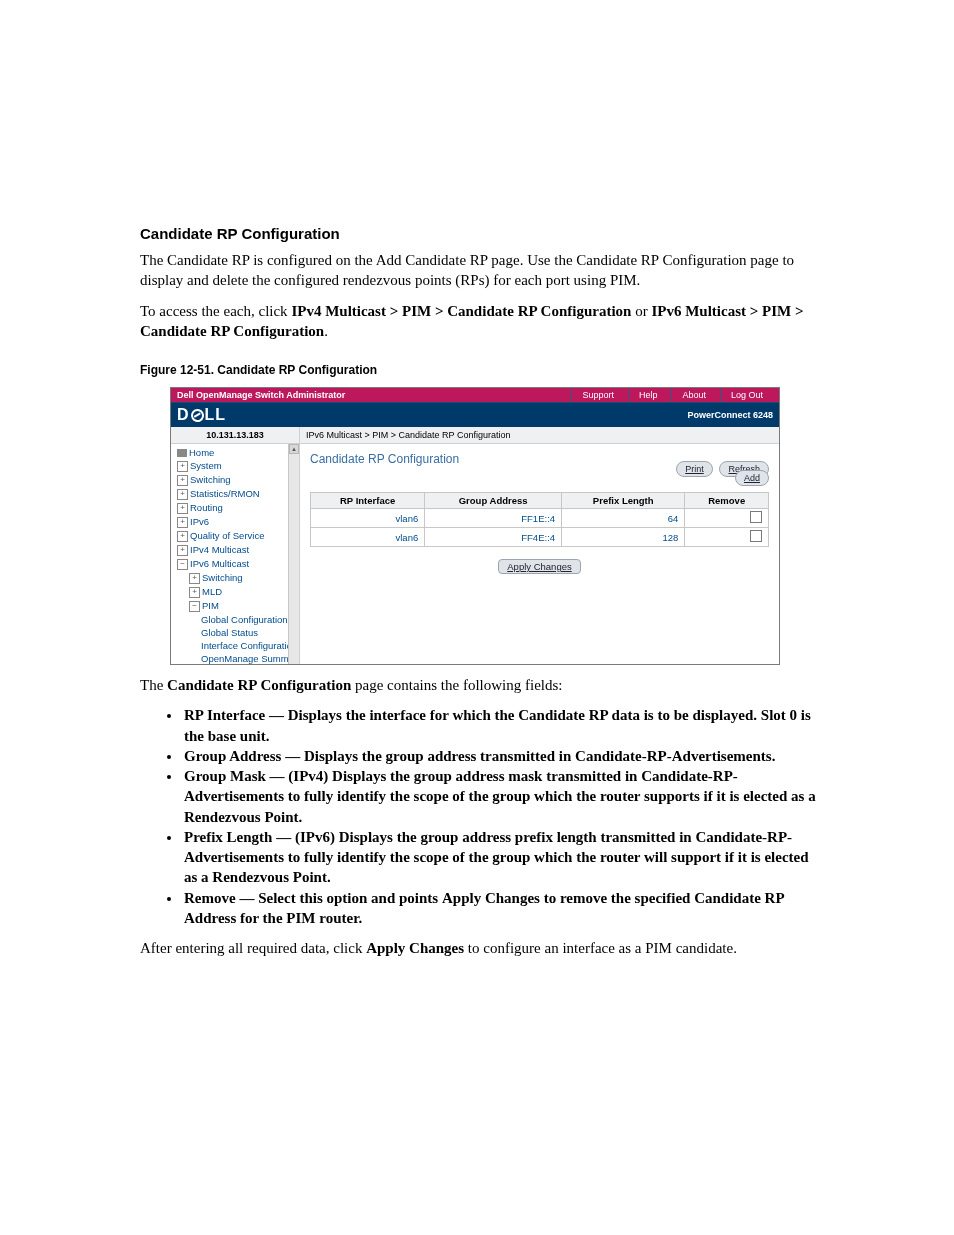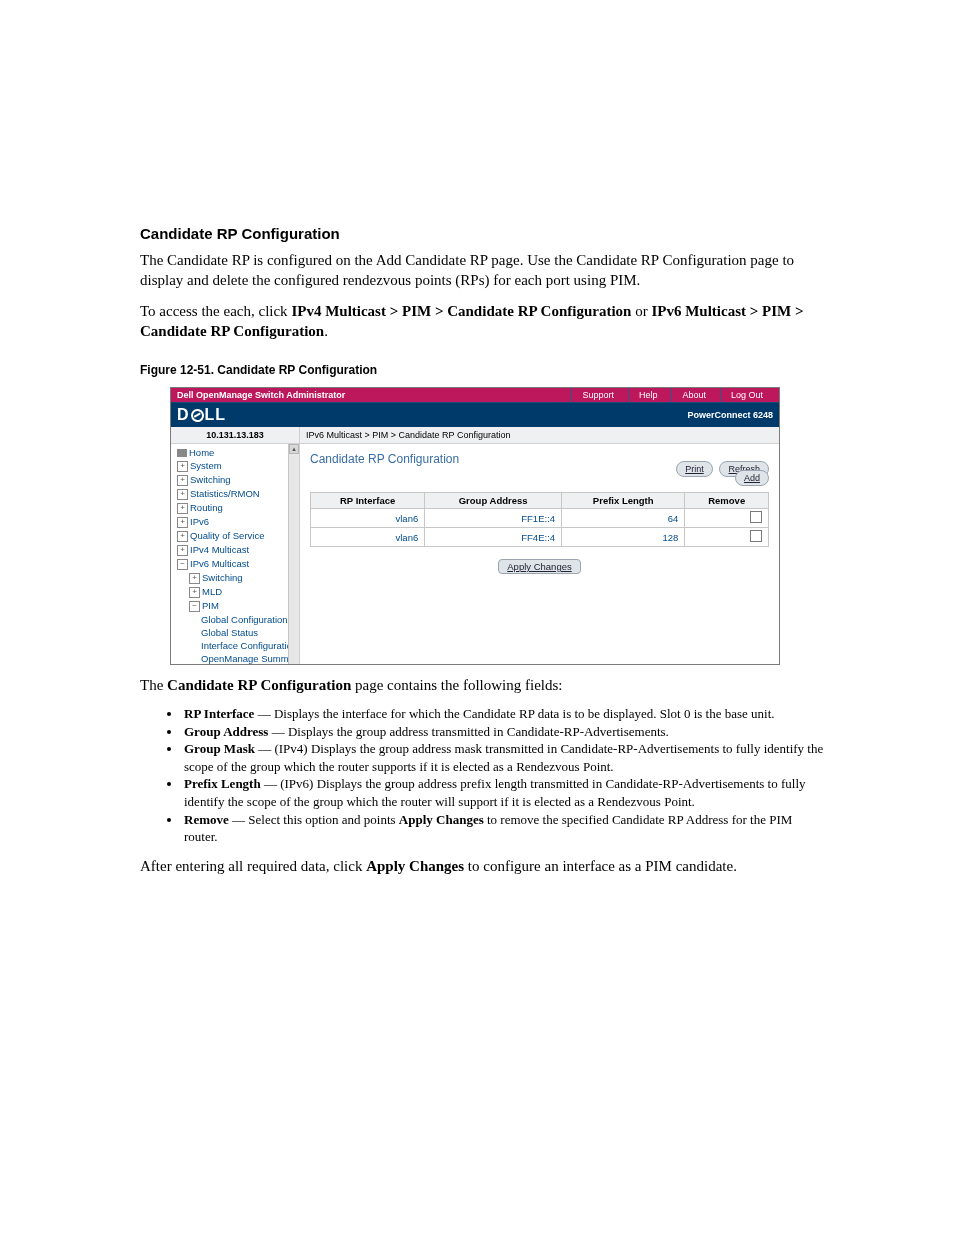--- a/index.html
+++ b/index.html
@@ -135,21 +135,21 @@
     border:1px solid #c7c7c7; padding:2px 6px; text-align:right; color:#004b8d;
   }
   .shot table.data td .cb { display:inline-block; width:10px; height:10px; border:1px solid #7a7a7a; background:#fff; }
   .shot .apply { text-align:center; margin-top:12px; }
   .shot .apply .abtn {
     display:inline-block; background:#dfe4e9; border:1px solid #9aa5b1; border-radius:4px;
     font-size:9.5px; padding:1px 8px; color:#223; cursor:pointer; text-decoration:underline;
   }
 
   ul.fields { margin: 6px 0 10px 0; padding-left: 42px; }
-  ul.fields li { font-size: 13px; line-height:1.35; margin: 0 0; padding-left: 2px; }
+  ul.fields li { font-size: 15px; line-height:1.35; margin: 0 0; padding-left: 2px; font-weight: bold; }
 </style>
 </head>
 <body>
 
 <div class="page">
   <div class="section-heading">Candidate RP Configuration</div>
 
   <p class="body-text">The Candidate RP is configured on the Add Candidate RP page. Use the Candidate RP Configuration page to display and delete the configured rendezvous points (RPs) for each port using PIM.</p>
 
   <p class="body-text">

